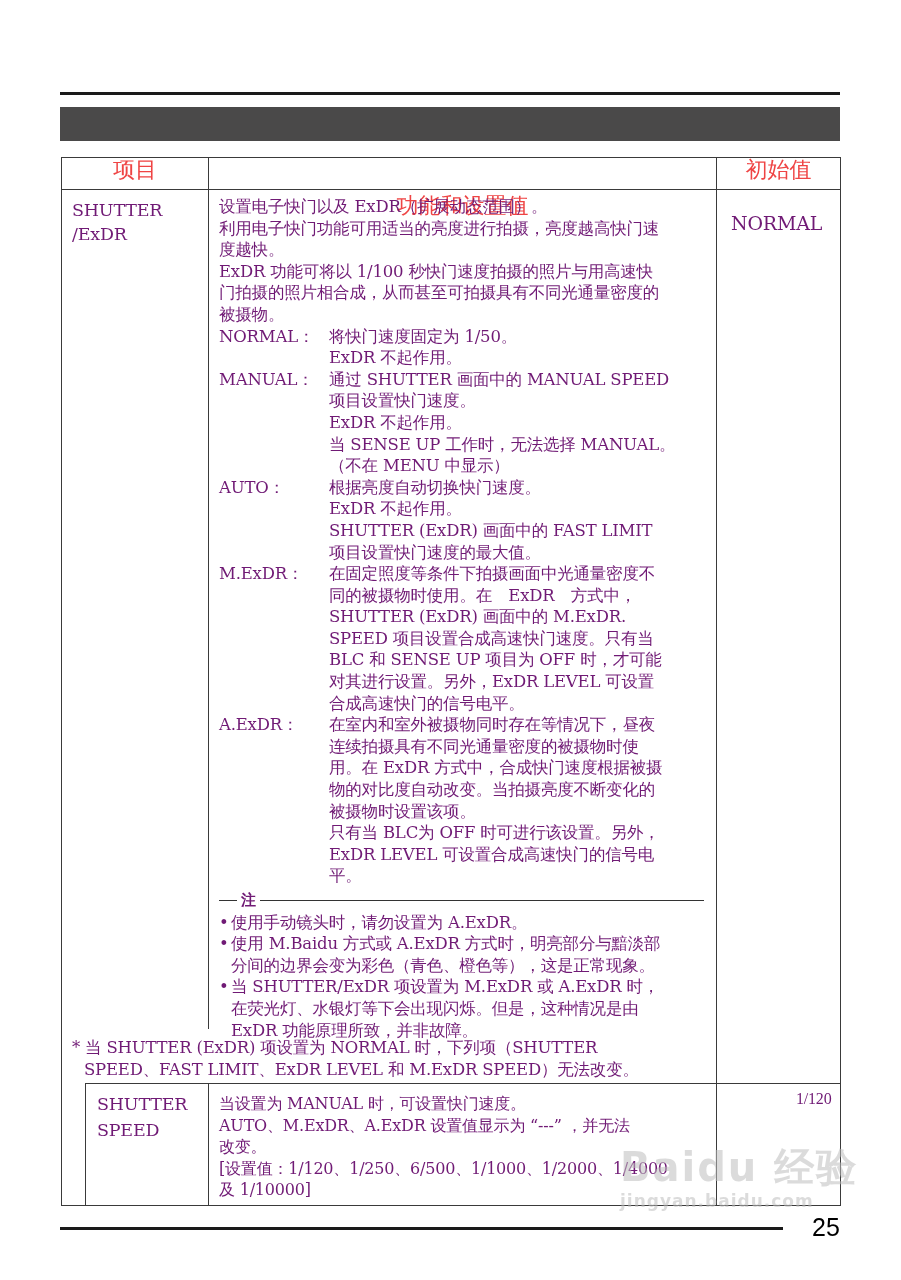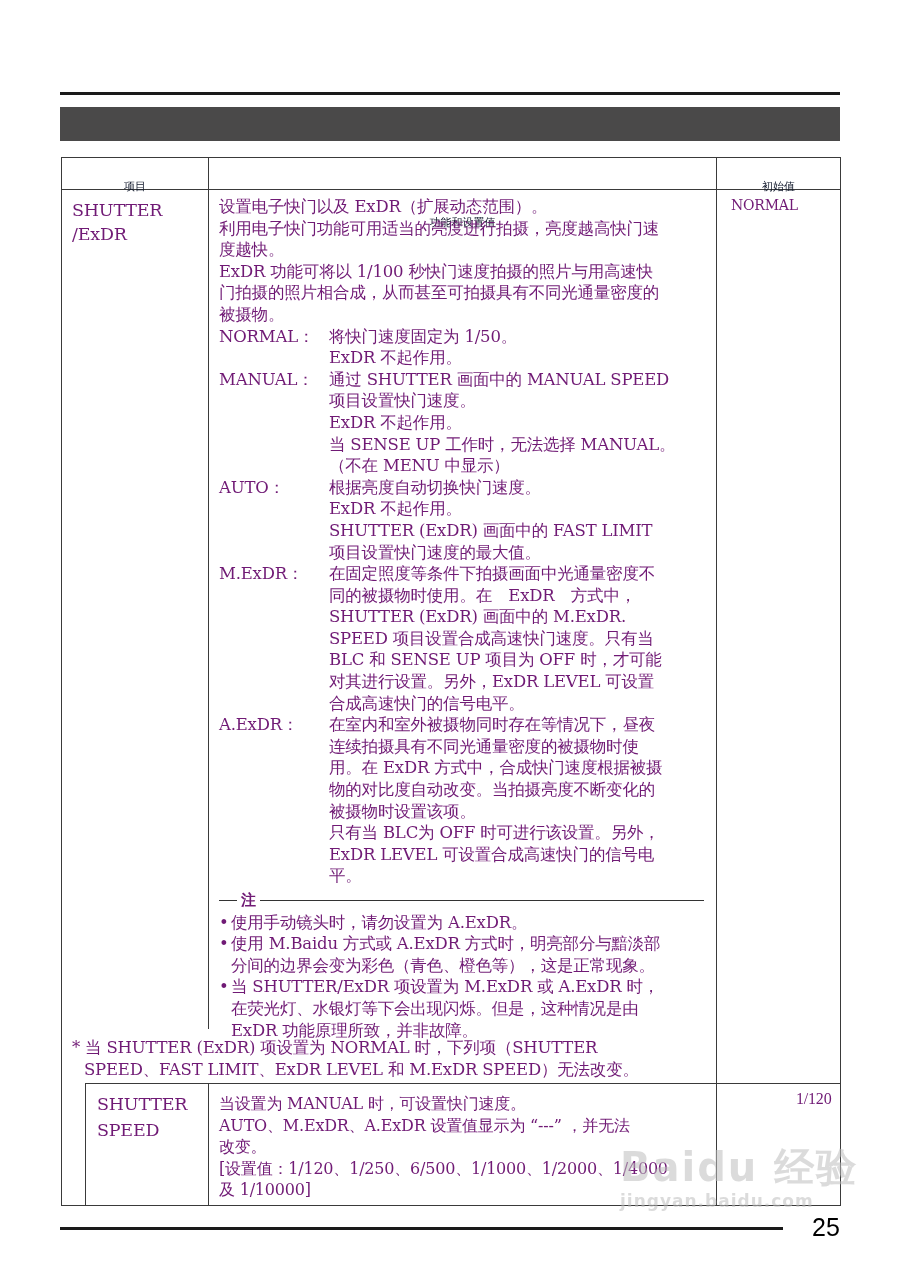--- a/index.html
+++ b/index.html
@@ -7,26 +7,26 @@
          font-family:"DejaVu Serif", "Liberation Serif", serif; color:#222; }
   .abs { position:absolute; }
   .top-rule { left:60px; top:92px; width:780px; height:3px; background:#1a1a1a; }
   .band { left:60px; top:107px; width:780px; height:34px; background:#4a4949; }
   .bottom-rule { left:60px; top:1227px; width:723px; height:3px; background:#1a1a1a; }
   .page-num { left:812px; top:1213px; font-family:"Liberation Sans", sans-serif; font-size:25px; color:#000000; }
 
   .line-v { position:absolute; width:1px; background:#3a3a3a; }
   .line-h { position:absolute; height:1px; background:#3a3a3a; }
 
-  .hdr { position:absolute; top:171px; height:31px; display:flex; align-items:center; justify-content:center;
-         font-family:"DejaVu Sans", sans-serif; font-size:11px; color:#0f172a; }
+  .hdr { position:absolute; top:154px; height:31px; display:flex; align-items:center; justify-content:center;
+         font-family:"DejaVu Sans", sans-serif; font-size:22px; color:#ef4444; }
 
   .txt { position:absolute; font-size:16.5px; line-height:21.6px; color:#701a75; white-space:nowrap; letter-spacing:-0.2px; }
   .item-label { left:72px; top:198px; font-size:17.5px; line-height:24px; }
-  .init-val { left:731px; top:195px; font-size:14px; }
+  .init-val { left:731px; top:213px; font-size:19px; }
   .desc { left:219px; top:196px; width:485px; }
   .desc div { white-space:nowrap; }
   .opt-row { display:flex; }
   .opt-key { width:110px; flex:none; }
   .opt-val { flex:1; }
   .note-head { display:flex; align-items:center; margin-top:3px; }
   .note-head .dash { width:18px; height:1px; background:#333; margin-right:4px; }
   .note-head .ttl { font-family:"DejaVu Sans", sans-serif; font-weight:bold; font-size:15px; margin-right:4px; }
   .note-head .line { flex:1; height:1px; background:#333; }
   .bullet { display:flex; }

